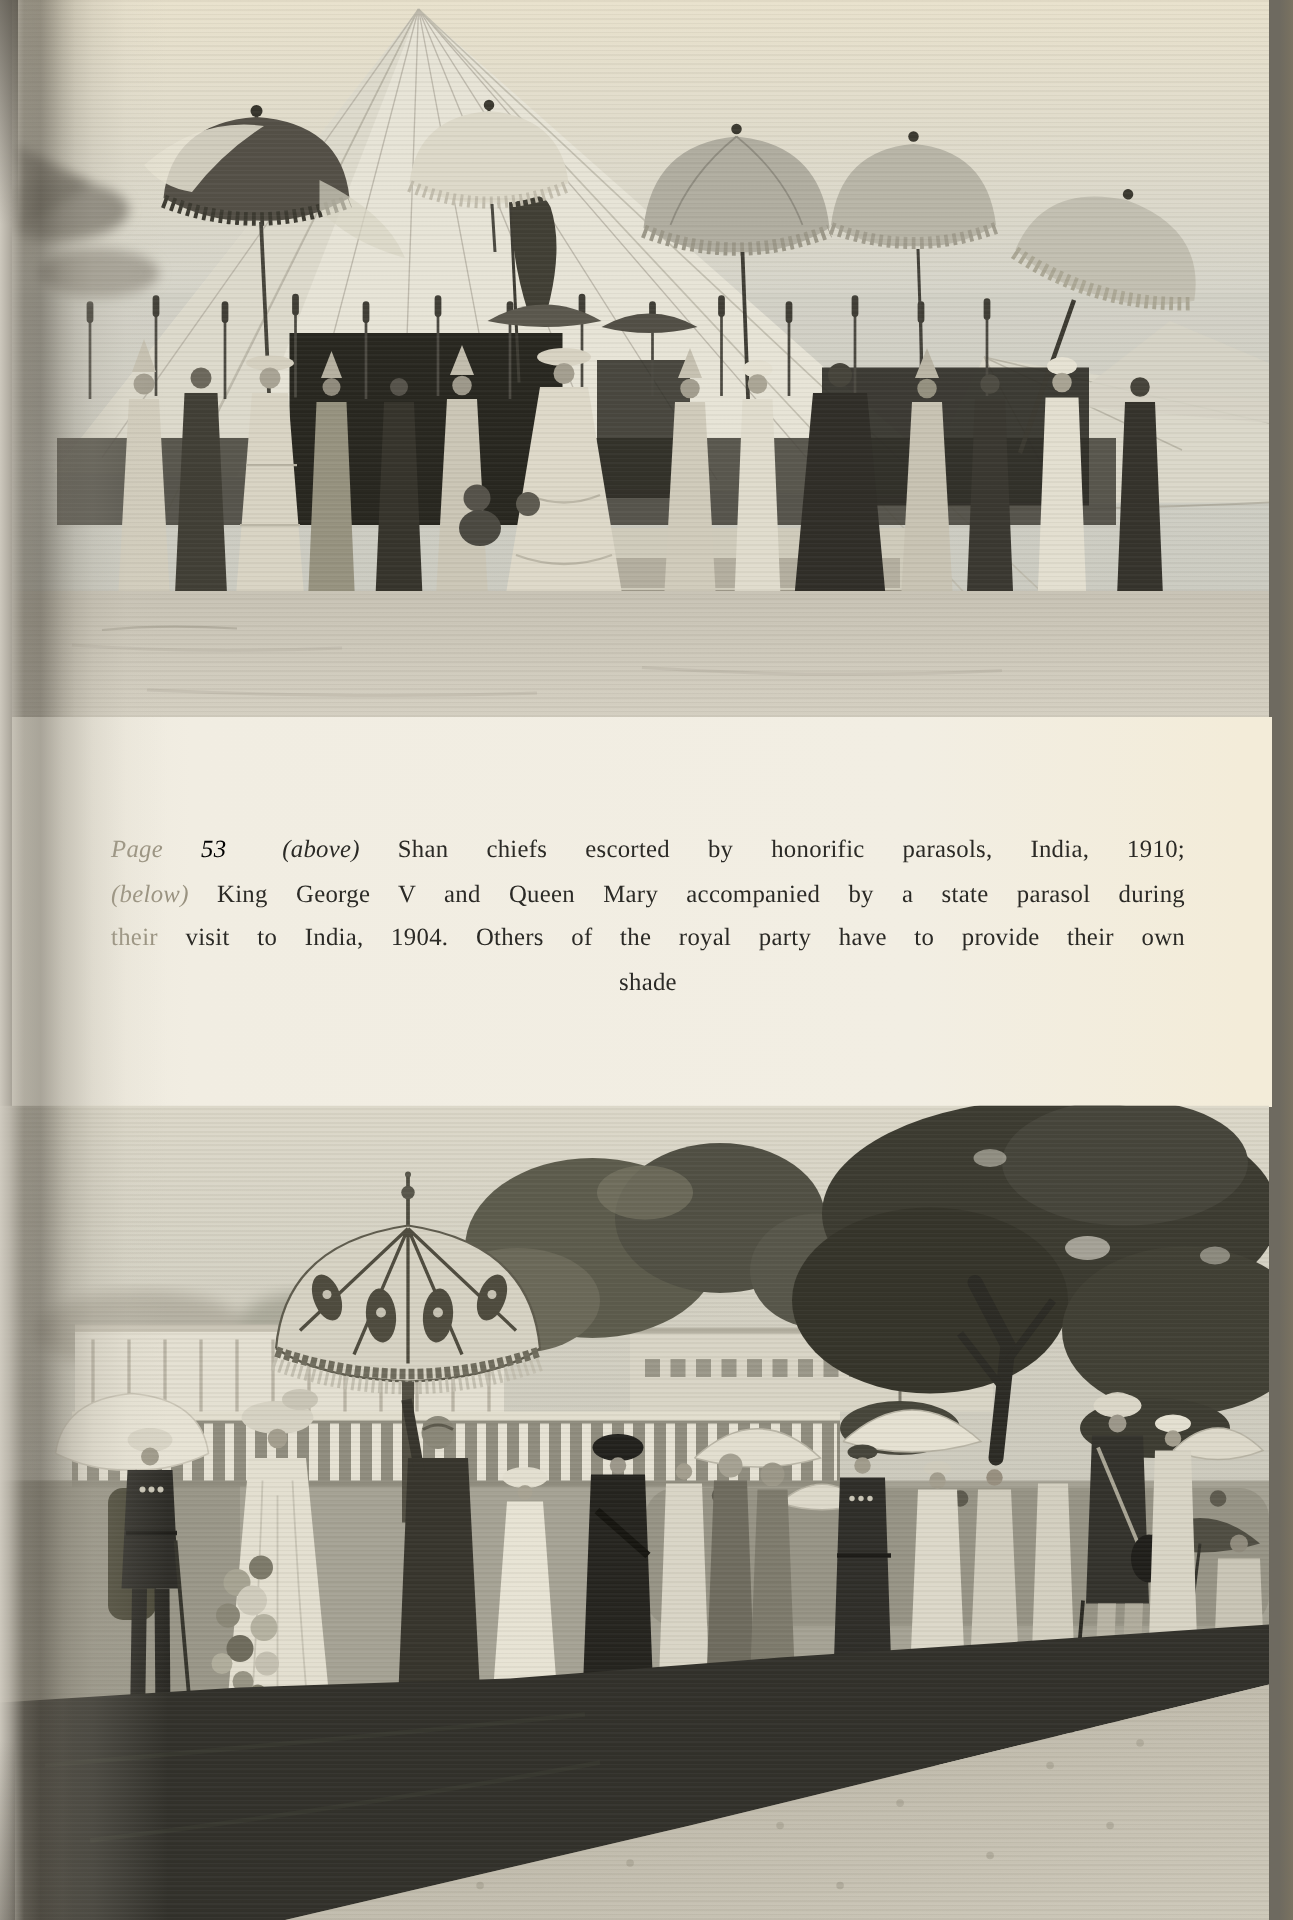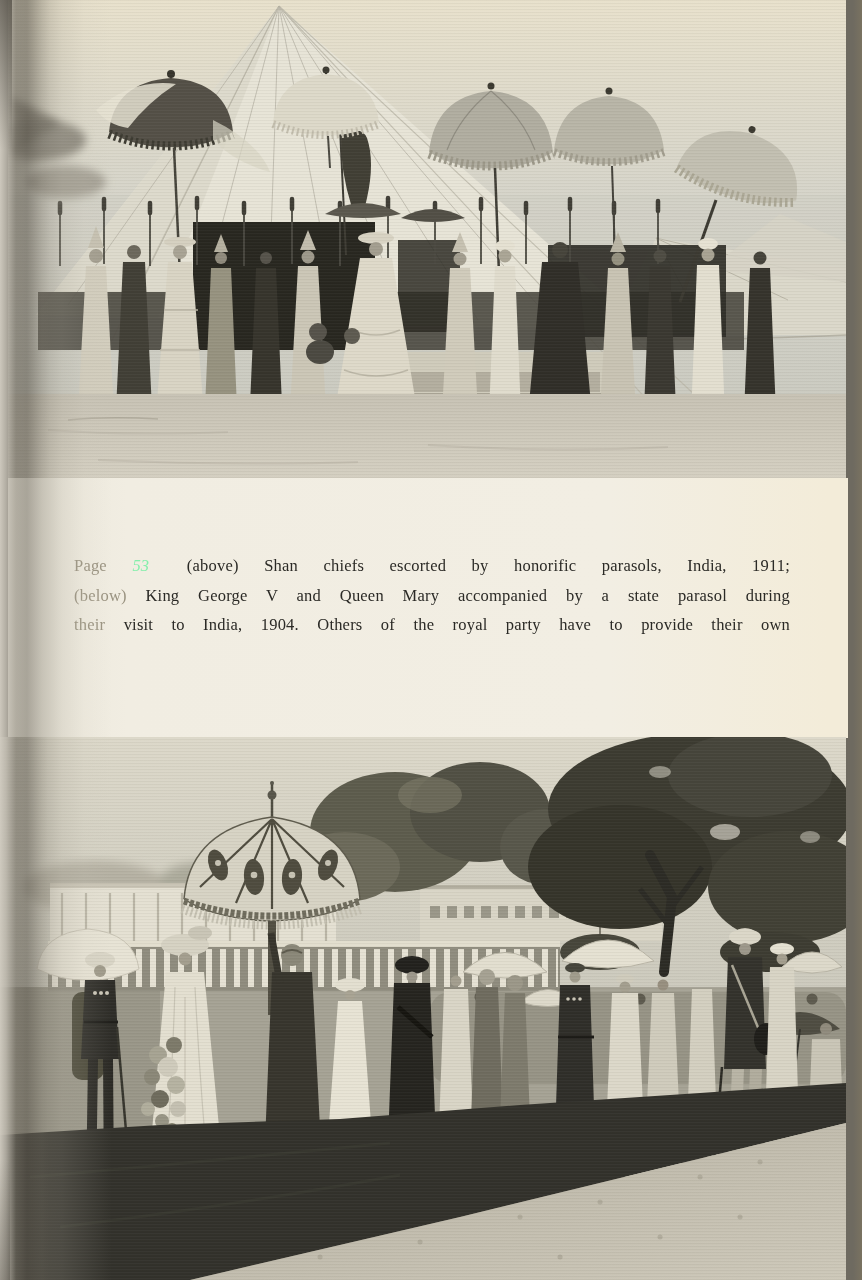--- a/index.html
+++ b/index.html
@@ -10,23 +10,23 @@
     background:linear-gradient(90deg,#ebe7da 0,#f1ede2 120px,#f2eee3 600px,#f3ecd9 820px);}
   .photo{position:absolute;overflow:hidden;}
   .photo svg{display:block;}
   .photo::after{content:"";position:absolute;inset:0;pointer-events:none;
     background:repeating-linear-gradient(0deg, rgba(74,70,58,.055) 0 1px, rgba(255,255,255,.035) 1px 2px, rgba(0,0,0,0) 2px 3px);}
   .photo-top{left:8px;top:0;width:838px;height:478px;}
   .photo-bottom{left:0;top:737px;width:846px;height:543px;}
   .caption{position:absolute;left:74px;top:551px;width:716px;color:#2b2a26;font-size:16.5px;}
   .cap-line{margin:0;line-height:29.5px;text-align:justify;text-align-last:justify;letter-spacing:.2px;word-spacing:1.5px;}
   .cap-line.center{text-align:center;text-align-last:center;}
-  .ital{}
+  .ital{font-style:italic;}
   .faded{color:#9a9381;filter:blur(.45px);}
-  .pagenum{font-style:italic;margin-right:12px;color:#86efac;}
+  .pagenum{font-style:italic;margin-right:12px;color:#000000;}
   .gutter{position:absolute;left:0;top:0;width:112px;height:1280px;pointer-events:none;
     background:linear-gradient(90deg, rgba(210,205,194,.95) 0px, rgba(196,191,180,.8) 6px, rgba(120,115,104,.5) 16px, rgba(96,91,81,.48) 27px, rgba(132,127,115,.36) 42px, rgba(170,165,152,.22) 62px, rgba(200,195,182,.10) 84px, rgba(200,195,182,0) 112px);}
   .gutter::before{content:"";position:absolute;left:0;top:0;width:12px;height:150px;
     background:linear-gradient(180deg, rgba(58,54,46,.6), rgba(58,54,46,0));}
   .gutter::after{content:"";position:absolute;left:0;bottom:0;width:10px;height:120px;
     background:linear-gradient(0deg, rgba(58,54,46,.35), rgba(58,54,46,0));}
   .right-edge{position:absolute;right:0;top:0;width:9px;height:1280px;pointer-events:none;
     background:linear-gradient(270deg, rgba(141,128,98,.38), rgba(141,128,98,0));}
 </style>
 </head>
@@ -206,29 +206,32 @@
 
       <rect x="0" y="0" width="42" height="478" fill="url(#fadeL)"></rect>
     </svg>
   </figure>
 
   <div class="caption">
     <p class="cap-line">
       <span class="ital faded">Page</span>
       <span class="pagenum">53</span>
       <span class="ital">(above)</span>
-      <span>Shan chiefs escorted by honorific parasols, India, 1911;</span>
+      <span>Shan chiefs escorted by honorific parasols, India, 1910;</span>
     </p>
     <p class="cap-line">
       <span class="ital faded">(below)</span>
       <span>King George V and Queen Mary accompanied by a state parasol during</span>
     </p>
     <p class="cap-line">
       <span class="faded">their</span>
       <span>visit to India, 1904. Others of the royal party have to provide their own</span>
+    </p>
+    <p class="cap-line center">
+      <span>shade</span>
     </p>
   </div>
 
   <figure class="photo photo-bottom" style="margin:0">
     <svg viewBox="0 0 846 543" width="846" height="543">
       <defs>
         <linearGradient id="skyB" x1="0" y1="0" x2="0" y2="1">
           <stop offset="0" stop-color="#dcd8c9"></stop>
             <stop offset="1" stop-color="#c9c7bb"></stop>
         </linearGradient>

